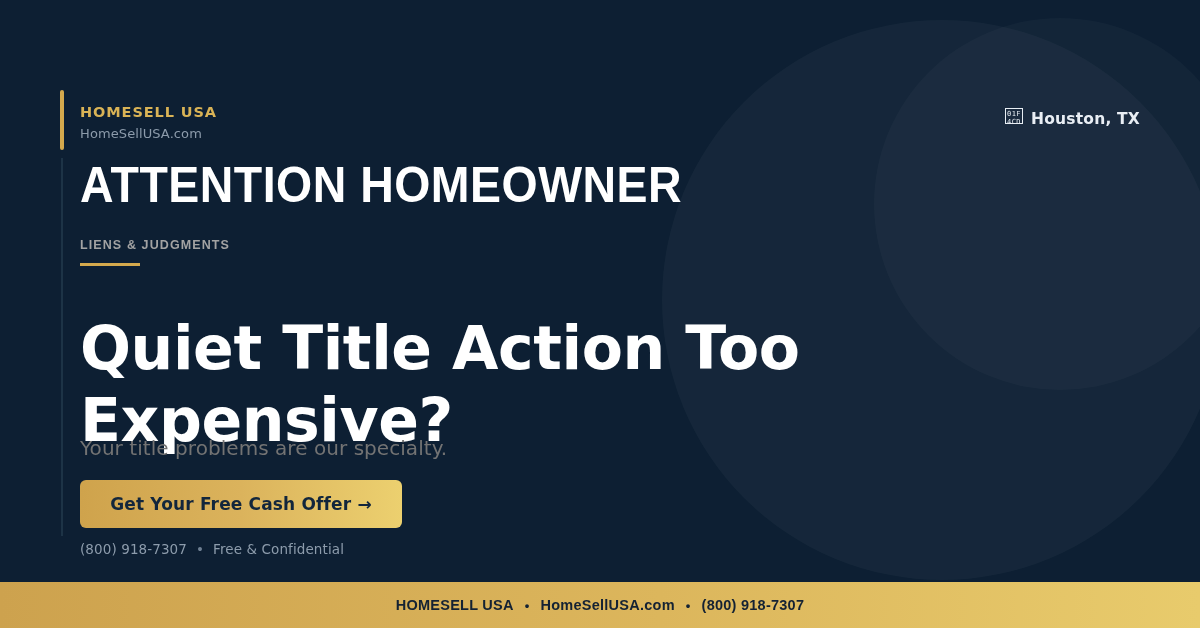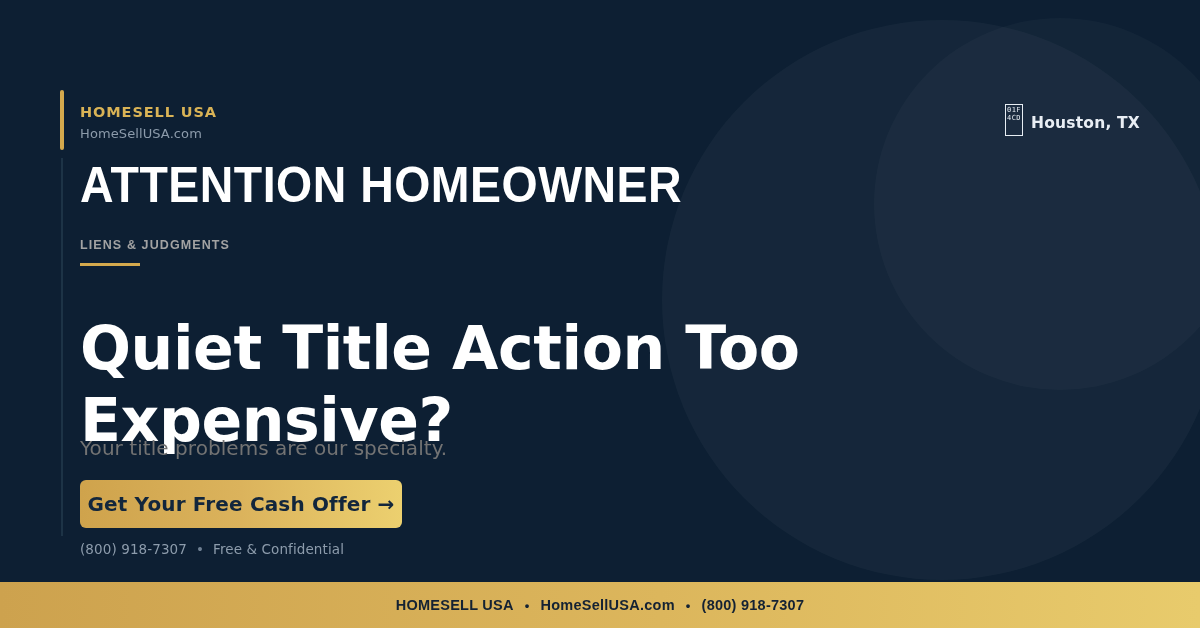--- a/index.html
+++ b/index.html
@@ -98,21 +98,21 @@
     position: absolute;
     right: 60px;
     top: 104px;
     display: flex;
     align-items: center;
     gap: 8px;
   }
   .pin-glyph {
     display: inline-block;
     width: 18px;
-    height: 32px;
+    height: 16px;
     font-family: "DejaVu Sans Mono", "Liberation Mono", monospace;
     font-size: 7px;
     line-height: 8px;
     color: #e8eef4;
     border: 1px solid #e8eef4;
     box-sizing: border-box;
     text-align: center;
     letter-spacing: 0.4px;
     padding-top: 1px;
     white-space: pre-line;
@@ -189,21 +189,21 @@
     left: 80px;
     top: 480px;
     width: 322px;
     height: 48px;
     box-sizing: border-box;
     border: none;
     border-radius: 6px;
     background: linear-gradient(90deg, #cfa34c 0%, #dbb35c 50%, #ecd06f 100%);
     color: #12263c;
     font-family: "DejaVu Sans", "Liberation Sans", sans-serif;
-    font-size: 20px;
+    font-size: 17px;
     font-weight: bold;
     letter-spacing: 0.15px;
     cursor: pointer;
     display: flex;
     align-items: center;
     justify-content: center;
     padding: 0;
   }
 
   .contact-line {

